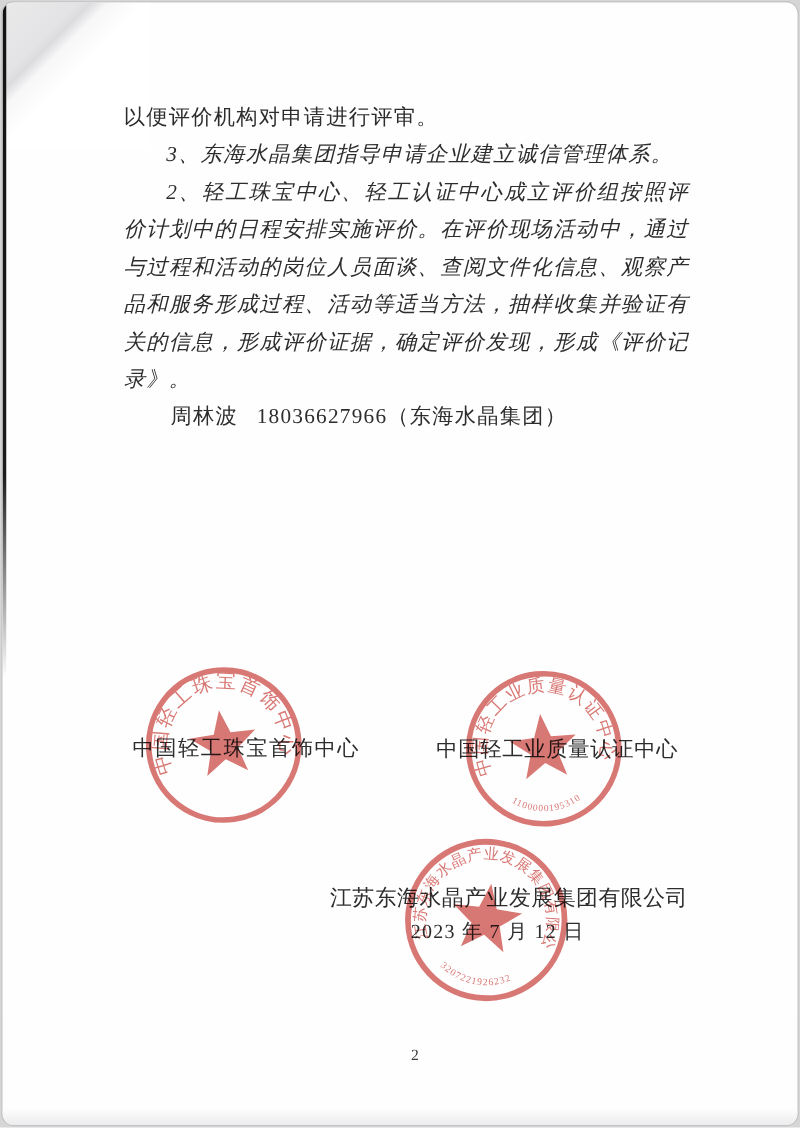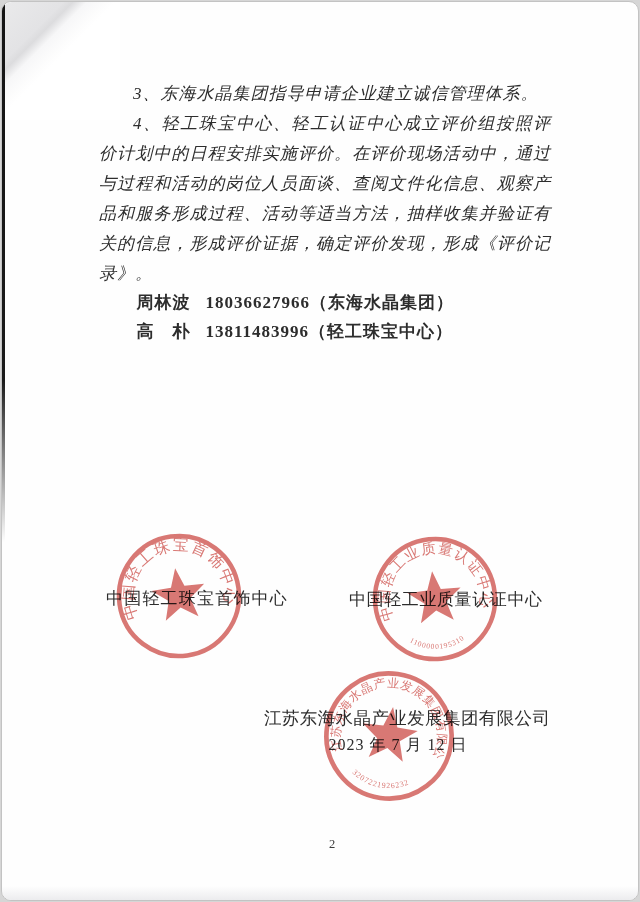--- a/index.html
+++ b/index.html
@@ -28,21 +28,21 @@
   }
   .body-text{
     position:absolute;left:97px;top:77px;width:452px;
     font-size:17px;line-height:30px;letter-spacing:1px;
     color:#2d2d2d;text-align:justify;
   }
   .body-text p{margin:0;}
   .body-text p.indent{text-indent:2em;font-style:italic;}
   .body-text p.contact-head{margin-top:6px;}
   .contact-rows{margin-top:0;}
-  .contact-row{height:28.5px;line-height:28.5px;padding-left:2.2em;white-space:nowrap;font-weight:bold;}
+  .contact-row{height:28.5px;line-height:28.5px;padding-left:2.2em;white-space:nowrap;}
   .contact-name{display:inline-block;min-width:56px;margin-right:13px;}
   .sig-line{position:absolute;color:#2d2d2d;white-space:nowrap;}
   .org-left{left:104px;top:585px;font-size:17px;letter-spacing:1.2px;}
   .org-right{left:347px;top:586px;font-size:17px;letter-spacing:0.6px;}
   .company-line{left:262px;top:704px;font-size:17.5px;letter-spacing:0.4px;}
   .date-line{left:396px;top:733px;font-size:16px;letter-spacing:1px;transform:translateX(-50%);}
   .page-number{
     position:absolute;left:330px;top:835px;transform:translateX(-50%);
     font-size:12.5px;color:#3a3a3a;
   }
@@ -54,26 +54,26 @@
 </style>
 </head>
 <body>
 
 <div class="scan-page">
   <div class="corner-fold"></div>
   <div class="left-edge-strip"></div>
 
   <div class="body-text">
     <div id="paragraphs">
+        <p>以便评价机构对申请进行评审。</p>
         <p class="indent">3、东海水晶集团指导申请企业建立诚信管理体系。</p>
-        <p class="indent">4、轻工珠宝中心、轻工认证中心成立评价组按照评价计划中的日程安排实施评价。在评价现场活动中，通过与过程和活动的岗位人员面谈、查阅文件化信息、观察产品和服务形成过程、活动等适当方法，抽样收集并验证有关的信息，形成评价证据，确定评价发现，形成《评价记录》。</p>
+        <p class="indent">2、轻工珠宝中心、轻工认证中心成立评价组按照评价计划中的日程安排实施评价。在评价现场活动中，通过与过程和活动的岗位人员面谈、查阅文件化信息、观察产品和服务形成过程、活动等适当方法，抽样收集并验证有关的信息，形成评价证据，确定评价发现，形成《评价记录》。</p>
       </div>
     <div id="contacts" class="contact-rows">
         <div class="contact-row"><span class="contact-name">周林波</span><span>18036627966</span><span>（东海水晶集团）</span></div>
-        <div class="contact-row"><span class="contact-name">高　朴</span><span>13811483996</span><span>（轻工珠宝中心）</span></div>
       </div>
   </div>
 
   <div class="sig-line org-left">中国轻工珠宝首饰中心</div>
   <div class="sig-line org-right">中国轻工业质量认证中心</div>
   <div class="sig-line company-line">江苏东海水晶产业发展集团有限公司</div>
   <div class="sig-line date-line">2023 年 7 月 12 日</div>
 
   <div class="seal" id="seal-jewelry"><svg viewBox="-70 -70 140 140" style="transform: rotate(-8deg);">
         <defs>

